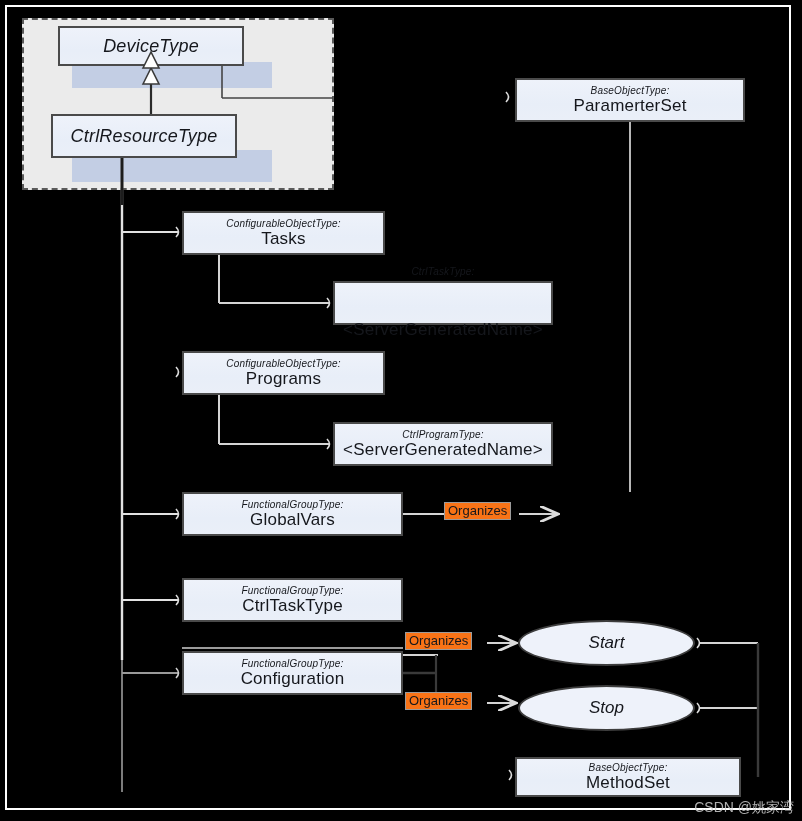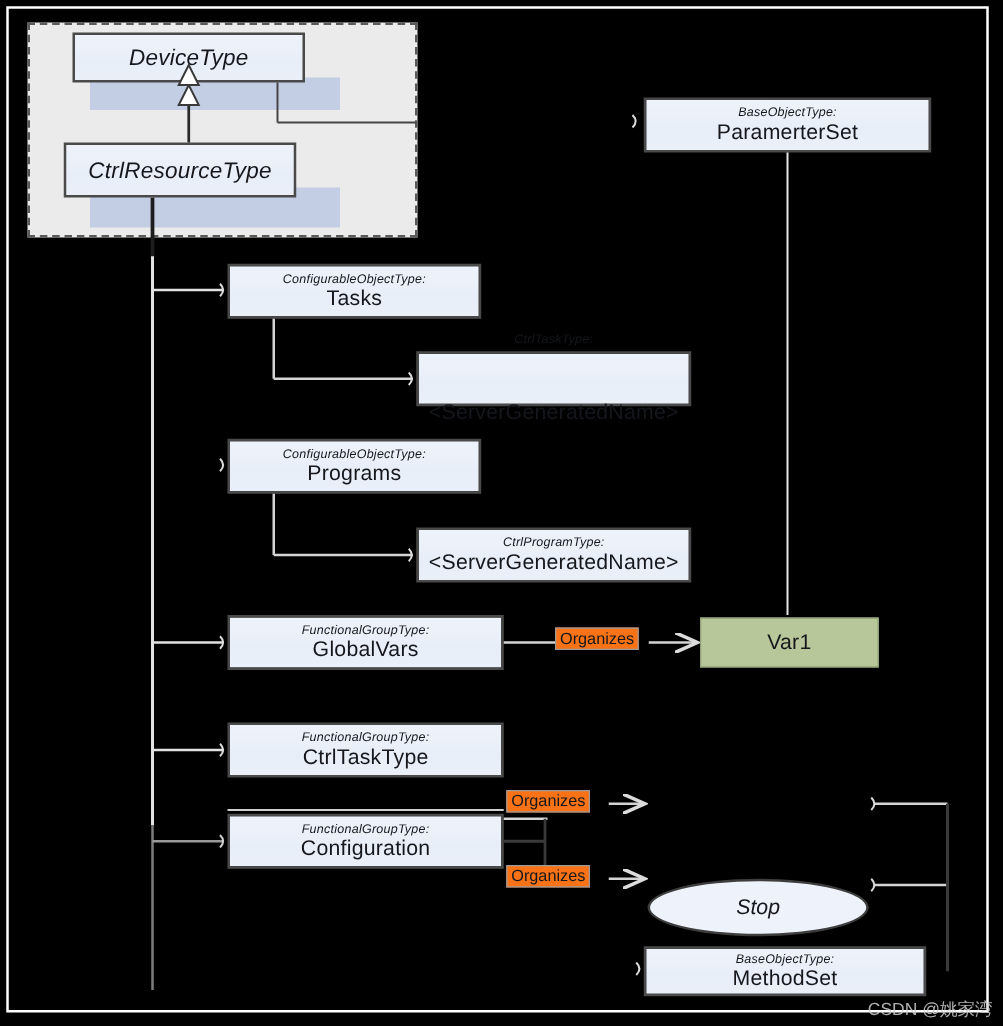--- a/index.html
+++ b/index.html
@@ -161,36 +161,36 @@
   <div class="node" style="left:333px; top:422px; width:220px; height:44px;">
     <div class="stereo">CtrlProgramType:</div>
     <div class="name">&lt;ServerGeneratedName&gt;</div>
   </div>
 
   <div class="node" style="left:182px; top:492px; width:221px; height:44px;">
     <div class="stereo">FunctionalGroupType:</div>
     <div class="name">GlobalVars</div>
   </div>
 
-  <div class="node var" style="left:560px; top:494px; width:143px; height:40px;">
-    <div class="name">Var1</div>
-  </div>
 
   <div class="node" style="left:182px; top:578px; width:221px; height:44px;">
     <div class="stereo">FunctionalGroupType:</div>
     <div class="name">CtrlTaskType</div>
   </div>
 
   <div class="node" style="left:182px; top:651px; width:221px; height:44px;">
     <div class="stereo">FunctionalGroupType:</div>
     <div class="name">Configuration</div>
   </div>
 
-
-  <div class="ellipse" style="left:518px; top:703px; width:177px; height:46px;">
+  <div class="ellipse" style="left:518px; top:620px; width:177px; height:46px;">
+    <span>Start</span>
+  </div>
+
+  <div class="ellipse" style="left:518px; top:685px; width:177px; height:46px;">
     <span>Stop</span>
   </div>
 
   <div class="node" style="left:515px; top:757px; width:226px; height:40px;">
     <div class="stereo">BaseObjectType:</div>
     <div class="name">MethodSet</div>
   </div>
 
   <svg class="overlay" viewBox="0 0 802 821">
     <defs>

